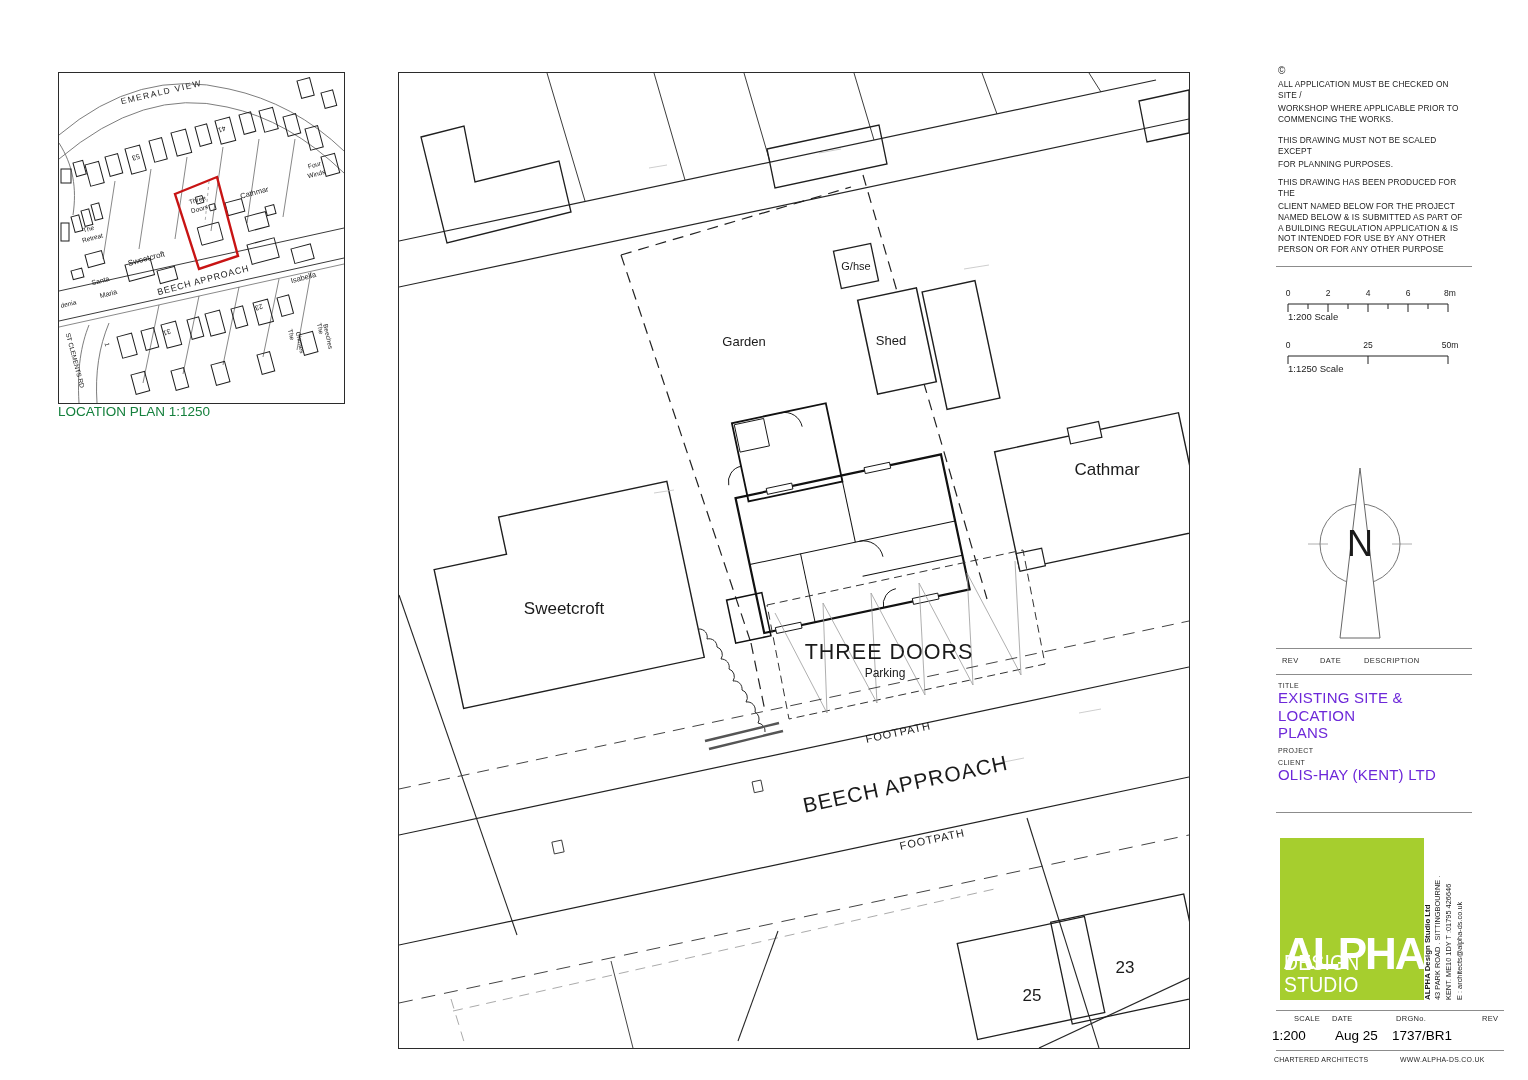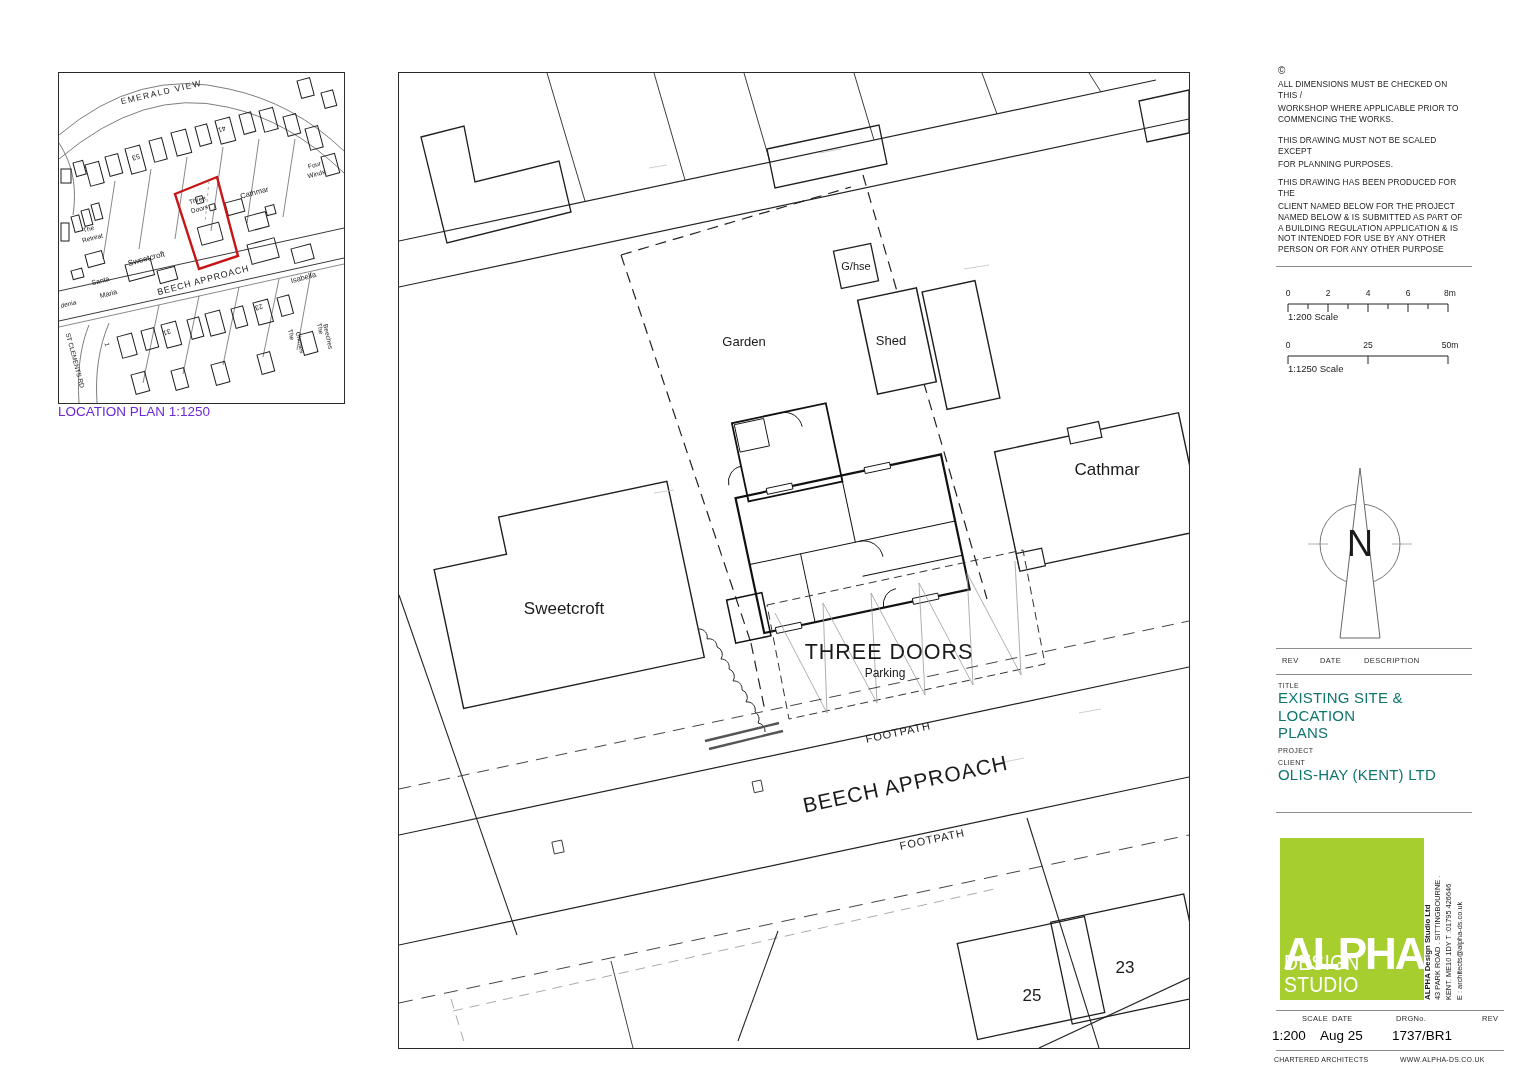--- a/index.html
+++ b/index.html
@@ -1,29 +1,29 @@
 <!DOCTYPE html>
 <html><head>
 <meta charset="utf-8">
 <style>
   html,body{margin:0;padding:0;background:#ffffff;}
   body{width:1528px;height:1080px;position:relative;font-family:"Liberation Sans",sans-serif;color:#1a1a1a;overflow:hidden;}
   .abs{position:absolute;}
   svg text{font-family:"Liberation Sans",sans-serif;fill:#1a1a1a;}
   .panel{position:absolute;border:1.6px solid #2b2b2b;background:#fff;}
-  .caption{position:absolute;font-size:13.5px;color:#6d28d9;}
+  .caption{position:absolute;font-size:13.5px;color:#15803d;}
   
   .tb{position:absolute;left:1272px;top:62px;width:236px;height:1006px;font-size:8.3px;}
   .tb .hr{position:absolute;height:0;border-top:1.4px solid #8c8c8c;left:4px;}
   .notes{position:absolute;top:2px;left:6px;width:186px;color:#1c1c1c;line-height:1.32;letter-spacing:0.1px;}
   .note{margin:0 0 7px 0;}
   .note.tight{margin-bottom:2px;}
   .copyright{font-size:10px;margin-bottom:2px;}
   .sec-label{font-size:7px;color:#2b2b2b;letter-spacing:0.4px;}
-  .sec-value{font-size:15px;color:#0f766e;line-height:1.18;letter-spacing:0.2px;}
+  .sec-value{font-size:15px;color:#6d28d9;line-height:1.18;letter-spacing:0.2px;}
   .revhead{position:absolute;font-size:7.5px;color:#2b2b2b;letter-spacing:0.4px;}
   .logo-green{position:absolute;left:8px;top:776px;width:136px;height:162px;padding-left:8px;}
   .logo-word{position:absolute;left:3px;bottom:24px;color:#fff;font-weight:bold;font-size:44px;letter-spacing:-2px;line-height:1;}
   .logo-sub{position:absolute;left:4px;bottom:5px;color:#fff;font-size:19px;letter-spacing:0.2px;line-height:1;transform:scale(1.02,1.12);transform-origin:left bottom;}
   .addr{position:absolute;left:150px;top:938px;width:150px;transform:rotate(-90deg);transform-origin:0 0;font-size:7.4px;line-height:1.45;color:#1a1a1a;white-space:nowrap;}
   .addr .co{font-weight:bold;font-size:7.8px;}
   .ft-label{position:absolute;font-size:7.5px;color:#2b2b2b;letter-spacing:0.3px;}
   .ft-value{position:absolute;font-size:13.5px;color:#000;}
   .ft-small{position:absolute;font-size:6.9px;color:#1f1f1f;letter-spacing:0.3px;}
 </style>
@@ -257,21 +257,21 @@
     <text x="633" y="928" font-size="17" text-anchor="middle">25</text>
     <text x="726" y="900" font-size="17" text-anchor="middle">23</text>
   </g>
 </svg>
 </div>
 <div class="caption" style="left:398px;top:1090px;font-weight:bold;">SITE PLAN 1:200</div>
 
 <div class="tb">
   <div class="notes">
     <div class="copyright">©</div>
-    <p class="note tight">ALL DIMENSIONS MUST BE CHECKED ON THIS /</p>
+    <p class="note tight">ALL APPLICATION MUST BE CHECKED ON SITE /</p>
     <p class="note">WORKSHOP WHERE APPLICABLE PRIOR TO COMMENCING THE WORKS.</p>
     <p class="note tight" style="margin-top:10px;">THIS DRAWING MUST NOT BE SCALED EXCEPT</p>
     <p class="note">FOR PLANNING PURPOSES.</p>
     <p class="note tight">THIS DRAWING HAS BEEN PRODUCED FOR THE</p>
     <p class="note">CLIENT NAMED BELOW FOR THE PROJECT NAMED BELOW &amp; IS SUBMITTED AS PART OF A BUILDING REGULATION APPLICATION &amp; IS NOT INTENDED FOR USE BY ANY OTHER PERSON OR FOR ANY OTHER PURPOSE</p>
   </div>
   <div class="hr" style="top:204px;width:196px;"></div>
 
   <svg class="abs" style="left:10px;top:222px;" viewBox="0 0 200 110" width="200" height="110">
     <g stroke="#222" stroke-width="1">
@@ -332,23 +332,23 @@
     <div class="logo-sub">DESIGN STUDIO</div>
   </div>
   <div class="addr">
     <div class="co">ALPHA Design Studio Ltd</div>
     <div>43 PARK ROAD . SITTINGBOURNE .</div>
     <div>KENT. ME10 1DY T :01795 426646</div>
     <div>E : architects@alpha-ds.co.uk</div>
   </div>
 
   <div class="hr" style="top:948px;width:228px;"></div>
-  <span class="ft-label" style="left:8px;top:952px;padding-left:22px;">SCALE</span>
+  <span class="ft-label" style="left:0;top:952px;padding-left:22px;">SCALE</span>
   <span class="ft-label" style="left:60px;top:952px;">DATE</span>
   <span class="ft-label" style="left:124px;top:952px;">DRGNo.</span>
   <span class="ft-label" style="left:210px;top:952px;">REV</span>
   <span class="ft-value" style="left:0;top:966px;">1:200</span>
-  <span class="ft-value" style="left:48px;top:966px;text-align:center;">Aug 25</span>
+  <span class="ft-value" style="left:63px;top:966px;text-align:center;">Aug 25</span>
   <span class="ft-value" style="left:120px;top:966px;">1737/BR1</span>
   <div class="hr" style="top:988px;width:228px;"></div>
   <span class="ft-small" style="left:2px;top:994px;">CHARTERED ARCHITECTS</span>
   <span class="ft-small" style="left:128px;top:994px;">WWW.ALPHA-DS.CO.UK</span>
 </div>
 
 </body></html>

